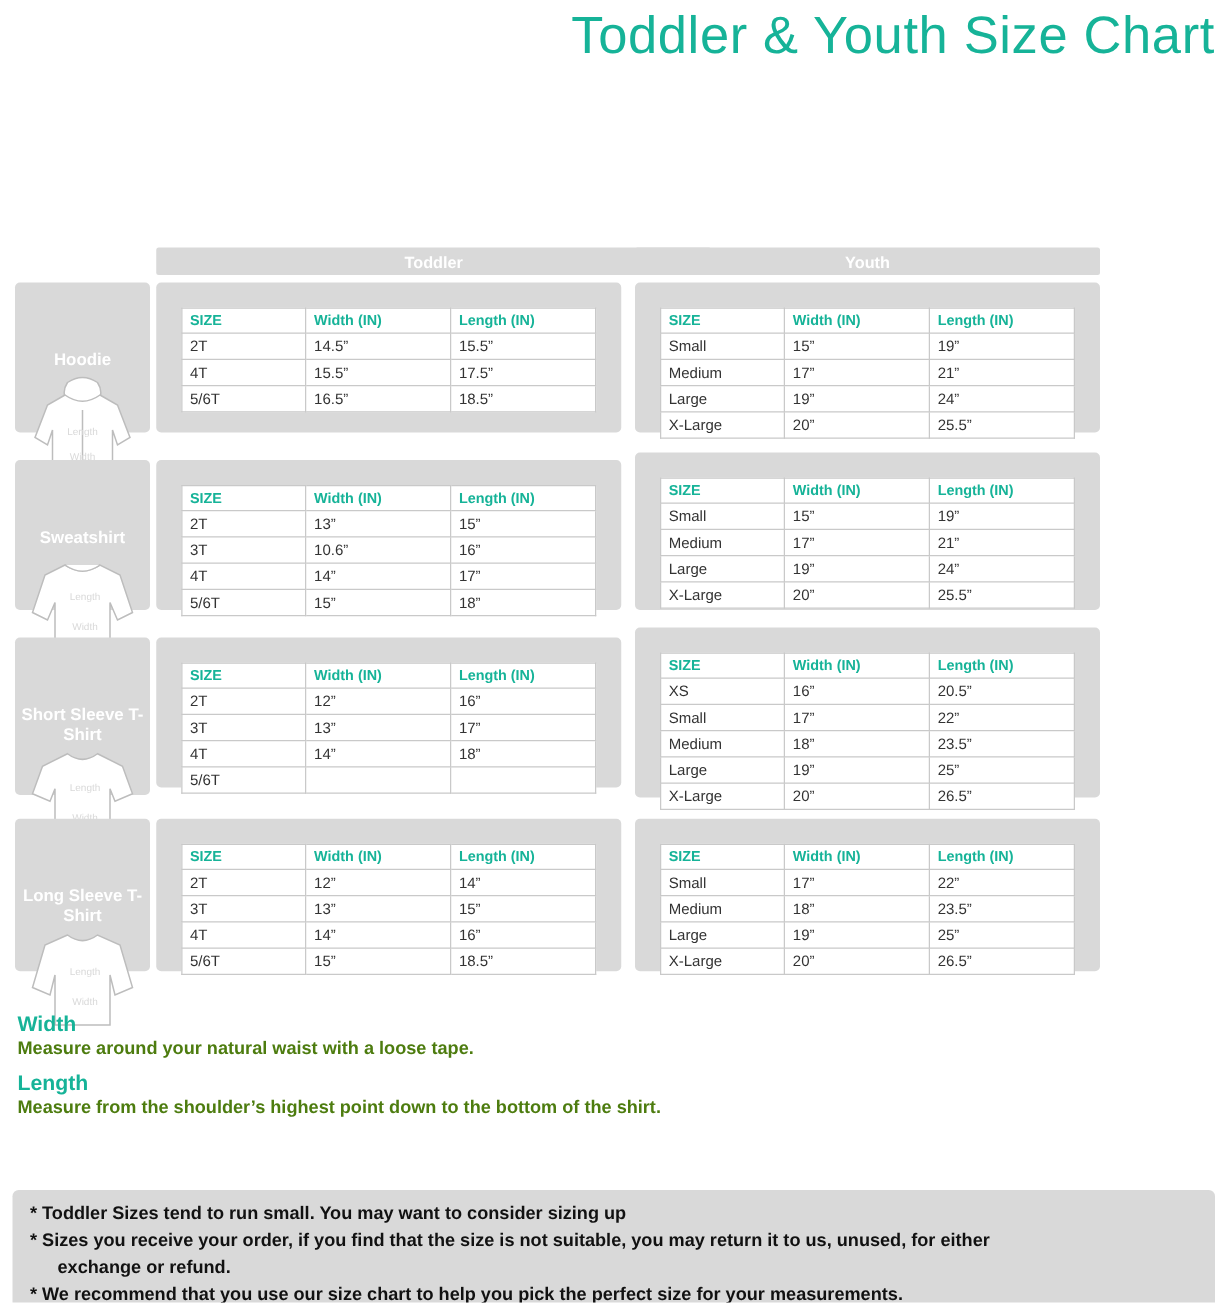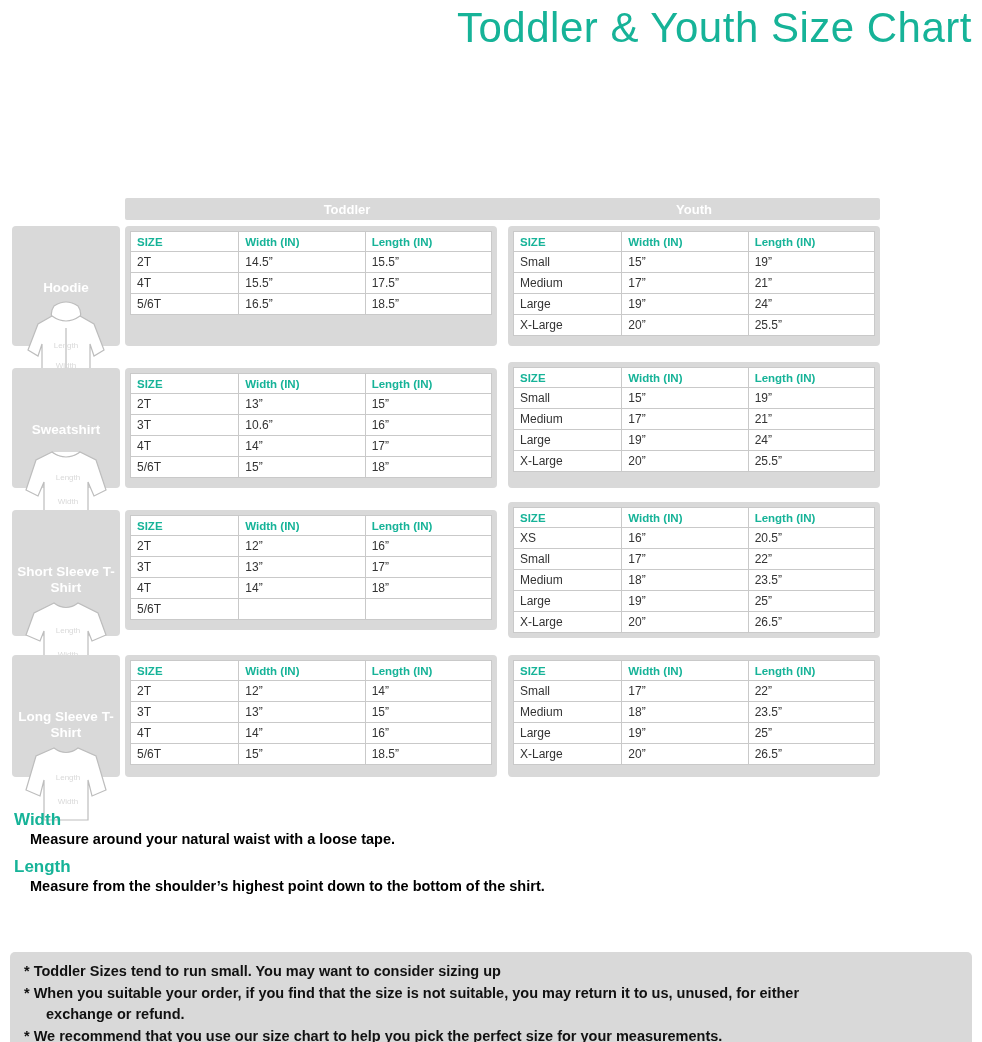--- a/index.html
+++ b/index.html
@@ -60,21 +60,21 @@
     color: #ffffff;
     margin-top: 48px;
   }
   .prod svg { display: block; margin: 2px auto 0; }
 
   
   .panel {
     position: absolute;
     background: #d9d9d9;
     border-radius: 4px;
-    padding: 5px;
+    padding: 20px;
   }
   table.size {
     border-collapse: collapse;
     width: 100%;
     background: #ffffff;
     table-layout: fixed;
   }
   table.size th, table.size td {
     border: 1px solid #c9c9c9;
     font-size: 12px;
@@ -99,24 +99,24 @@
     position: absolute;
     left: 14px;
   }
   .m-head {
     color: #16b398;
     font-size: 17px;
     font-weight: bold;
     margin: 0 0 1px 0;
   }
   .m-text {
-    color: #000000;
+    color: #4d7c0f;
     font-size: 14.5px;
     font-weight: bold;
-    margin: 0 0 10px 16px;
+    margin: 0 0 10px 0;
   }
 
   
   .footer {
     position: absolute;
     left: 10px; top: 908px;
     width: 962px;
     background: #d9d9d9;
     border-radius: 5px;
     padding: 10px 14px 12px 14px;
@@ -461,18 +461,18 @@
 
   <div class="measure" style="top:810px;">
     <p class="m-head">Width</p>
     <p class="m-text">Measure around your natural waist with a loose tape.</p>
     <p class="m-head">Length</p>
     <p class="m-text">Measure from the shoulder’s highest point down to the bottom of the shirt.</p>
   </div>
 
   <div class="footer">
     <p>* Toddler Sizes tend to run small.  You may want to consider sizing up</p>
-    <p>* When you suitable your order, if you find that the size is not suitable, you may return it to us, unused, for either</p>
+    <p>* Sizes you receive your order, if you find that the size is not suitable, you may return it to us, unused, for either</p>
     <p style="padding-left:22px;">exchange or refund.</p>
     <p>* We recommend that you use our size chart to help you pick the perfect size for your measurements.</p>
   </div>
 
 </div>
 
 </body></html>

